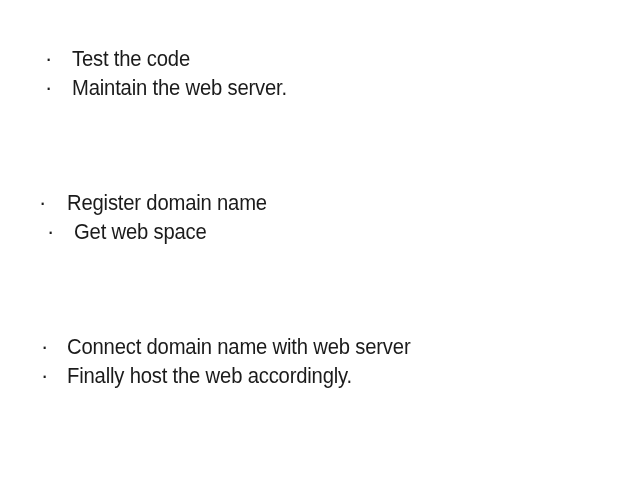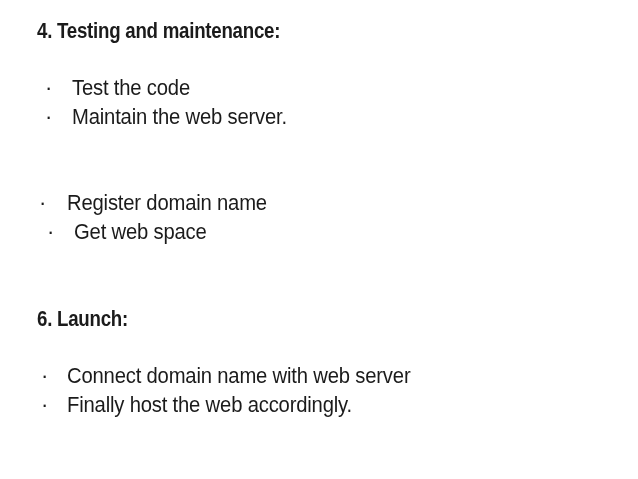--- a/index.html
+++ b/index.html
@@ -71,23 +71,20 @@
   .section-5 .item:nth-child(2) .bullet { left: 10px; }
   .section-6 .item { padding-left: 30px; }
   .section-6 .item .bullet { left: 4px; }
 </style>
 </head>
 <body>
 
 <div class="slide">
 
   <div class="section section-4">
-    <div class="heading">
-      <span class="txt">4. Testing and maintenance:</span>
-    </div>
     <ul class="items">
       <li class="item">
         <span class="bullet">·</span>
         <span class="txt">Test the code</span>
       </li>
       <li class="item">
         <span class="bullet">·</span>
         <span class="txt">Maintain the web server.</span>
       </li>
     </ul>
@@ -100,23 +97,20 @@
         <span class="txt">Register domain name</span>
       </li>
       <li class="item">
         <span class="bullet">·</span>
         <span class="txt">Get web space</span>
       </li>
     </ul>
   </div>
 
   <div class="section section-6">
-    <div class="heading">
-      <span class="txt">6. Launch:</span>
-    </div>
     <ul class="items">
       <li class="item">
         <span class="bullet">·</span>
         <span class="txt">Connect domain name with web server</span>
       </li>
       <li class="item">
         <span class="bullet">·</span>
         <span class="txt">Finally host the web accordingly.</span>
       </li>
     </ul>

